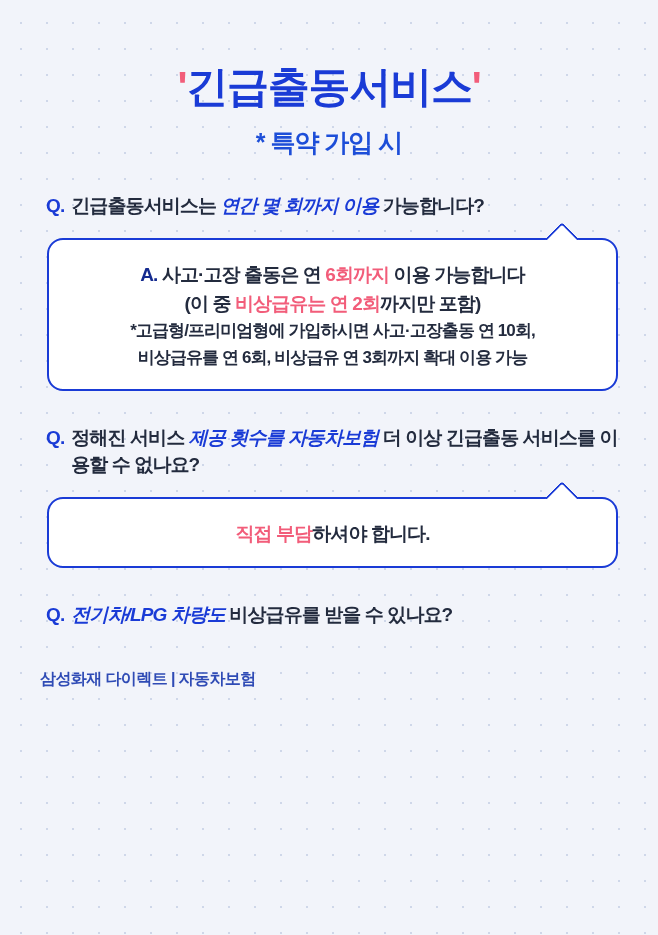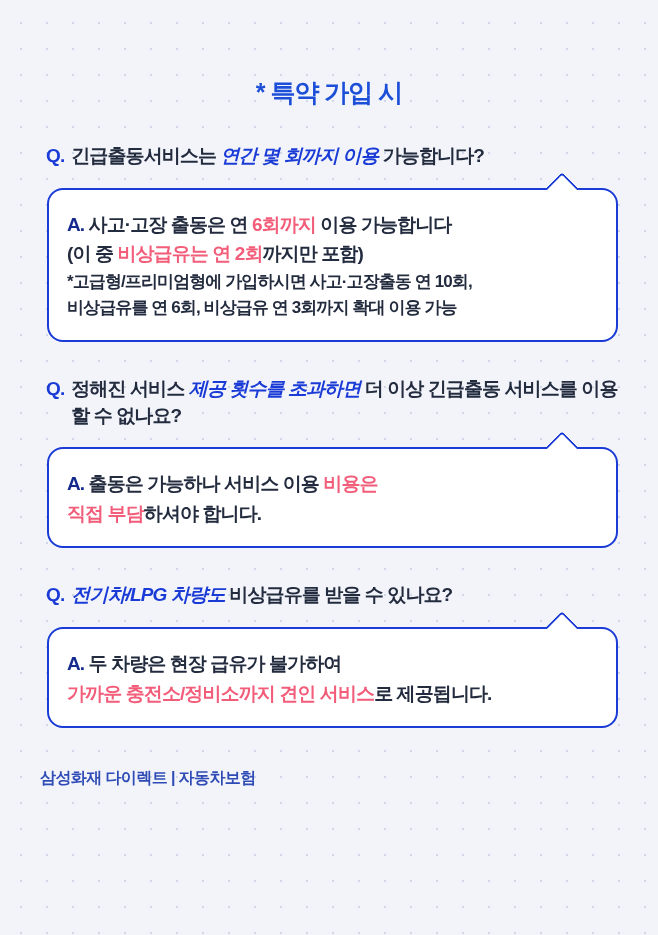--- a/index.html
+++ b/index.html
@@ -91,20 +91,21 @@
   .q-text .hl-blue { color: #1a3bd6; font-style: italic; }
 
   
   .bubble {
     position: relative;
     margin-top: 18px;
     border: 2.2px solid #1a3bd6;
     border-radius: 16px;
     background: #ffffff;
     padding: 20px 18px 18px;
+    text-align: center;
     box-sizing: border-box;
     margin-left: 7px;
   }
   .bubble::after {
     content: "";
     position: absolute;
     top: -13px;
     right: 42px;
     width: 22px;
     height: 22px;
@@ -142,53 +143,51 @@
   }
 </style>
 </head>
 <body>
 
 <div id="dot-layer"></div>
 
 <div id="page">
 
   <div class="header">
+    <div class="title-line1">
+      <span class="pink">'</span><span>긴급출동서비스</span><span class="pink">'</span>
+    </div>
     <div class="subtitle">* 특약 가입 시</div>
   </div>
 
   <div class="qa-block">
     <div class="question">
       <span class="q-mark">Q.</span>
       <span class="q-text"><span>긴급출동서비스는 </span><span class="hl-blue">연간 몇 회까지 이용</span><span> 가능합니다?</span></span>
     </div>
     <div class="bubble">
       <div class="ans-line"><span class="a-mark">A.</span><span> 사고·고장 출동은 연 </span><span class="hl-pink">6회까지</span><span> 이용 가능합니다</span></div>
       <div class="ans-line"><span>(이 중 </span><span class="hl-pink">비상급유는 연 2회</span><span>까지만 포함)</span></div>
       <div class="ans-line small"><span>*고급형/프리미엄형에 가입하시면 사고·고장출동 연 10회,</span></div>
       <div class="ans-line small"><span>비상급유를 연 6회, 비상급유 연 3회까지 확대 이용 가능</span></div>
     </div>
   </div>
 
   <div class="qa-block">
     <div class="question">
       <span class="q-mark">Q.</span>
-      <span class="q-text"><span>정해진 서비스 </span><span class="hl-blue">제공 횟수를 초과하면</span><span> 더 이상 긴급출동 서비스를 이용할 수 없나요?</span></span>
+      <span class="q-text"><span>정해진 서비스 </span><span class="hl-blue">제공 횟수를 자동차보험</span><span> 더 이상 긴급출동 서비스를 이용할 수 없나요?</span></span>
     </div>
     <div class="bubble">
-      <div class="ans-line"><span class="a-mark">A.</span><span> 출동은 가능하나 서비스 이용 </span><span class="hl-pink">비용은</span></div>
       <div class="ans-line"><span class="hl-pink">직접 부담</span><span>하셔야 합니다.</span></div>
     </div>
   </div>
 
   <div class="qa-block">
     <div class="question">
       <span class="q-mark">Q.</span>
       <span class="q-text"><span class="hl-blue">전기차/LPG 차량도</span><span> 비상급유를 받을 수 있나요?</span></span>
     </div>
-    <div class="bubble">
-      <div class="ans-line"><span class="a-mark">A.</span><span> 두 차량은 현장 급유가 불가하여</span></div>
-      <div class="ans-line"><span class="hl-pink">가까운 충전소/정비소까지 견인 서비스</span><span>로 제공됩니다.</span></div>
-    </div>
   </div>
 
   <div class="footer">삼성화재 다이렉트 | 자동차보험</div>
 
 </div>
 
 </body></html>

